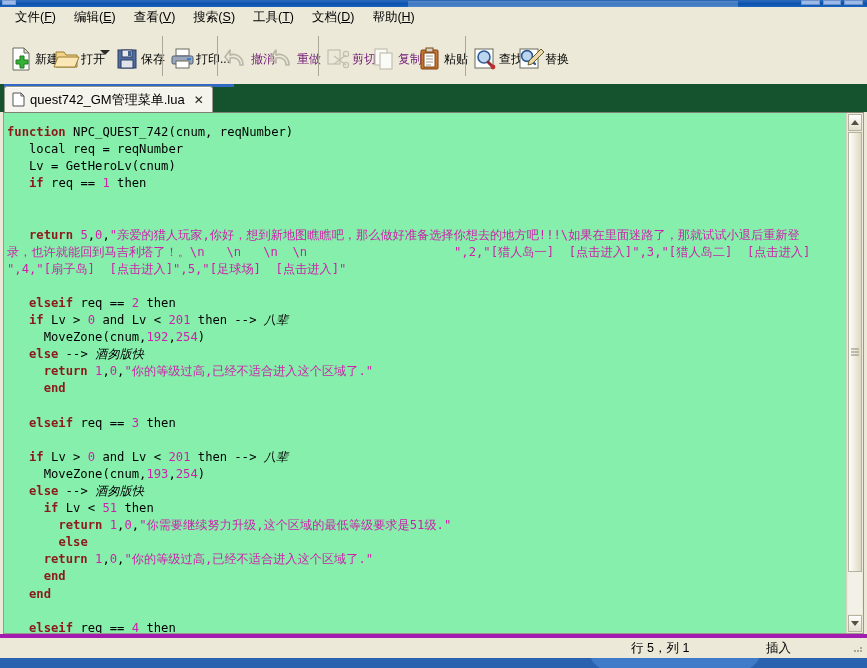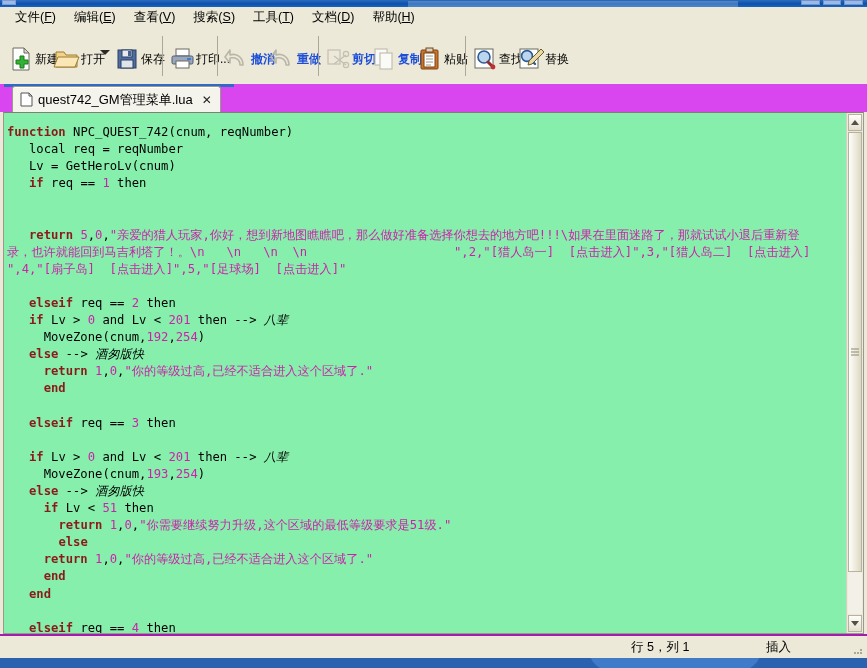--- a/index.html
+++ b/index.html
@@ -95,21 +95,21 @@
     display: block;
     position: relative;
   }
   .tbtn .lbl {
     font-size: 12px;
     line-height: 14px;
     margin-top: 1px;
     color: #000;
     white-space: nowrap;
   }
-  .tbtn.disabled .lbl { color: #1d4ed8; font-weight: bold; }
+  .tbtn.disabled .lbl { color: #701a75; }
   .tbsep {
     width: 1px;
     height: 40px;
     background: #aca899;
     margin: 4px 4px 0 4px;
     align-self: flex-start;
   }
   .dropcaret {
     width: 14px; height: 50px;
     display: flex; align-items: center; justify-content: center;
@@ -120,22 +120,22 @@
     border-left: 5px solid transparent;
     border-right: 5px solid transparent;
     border-top: 5px solid #2a2a2a;
     display: block;
     margin-top: -10px;
   }
 
   
   .tabstrip {
     height: 28px;
-    background: #d946ef;
-    padding-left: 12px;
+    background: #14532d;
+    padding-left: 4px;
     position: relative;
     flex: 0 0 auto;
   }
   .tab {
     display: inline-flex;
     align-items: center;
     height: 26px;
     margin-top: 2px;
     padding: 0 8px 0 7px;
     background: #f5f4ec;
@@ -253,26 +253,25 @@
   }
   .vscroll .thumb .grip i {
     display: block; height: 1px; background: #8d886f; margin-bottom: 2px;
   }
 
   
   .statusbar {
     height: 24px;
     background: #ece9d8;
     display: flex;
-    align-items: center;
     font-size: 12.5px;
     color: #000;
     flex: 0 0 auto;
     position: relative;
-    border-top: 2px solid #a21caf;
+    border-top: 4px solid #a21caf;
   }
   .status-fill { flex: 1 1 auto; }
   .status-cell {
     height: 20px;
     display: flex; align-items: center;
     padding: 0 10px;
     white-space: nowrap;
   }
   .status-cell.pos { width: 135px; justify-content: flex-start; }
   .status-cell.mode { width: 95px; justify-content: flex-start; }

